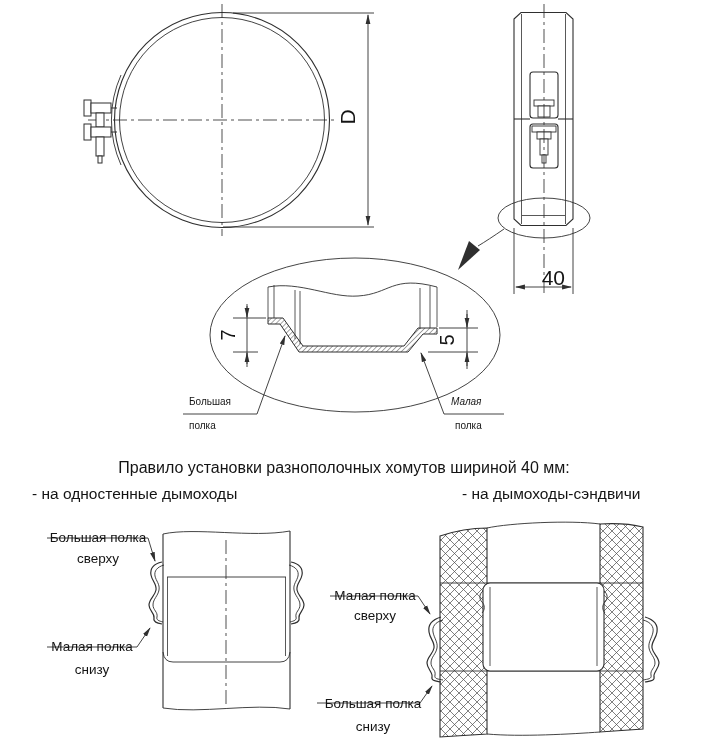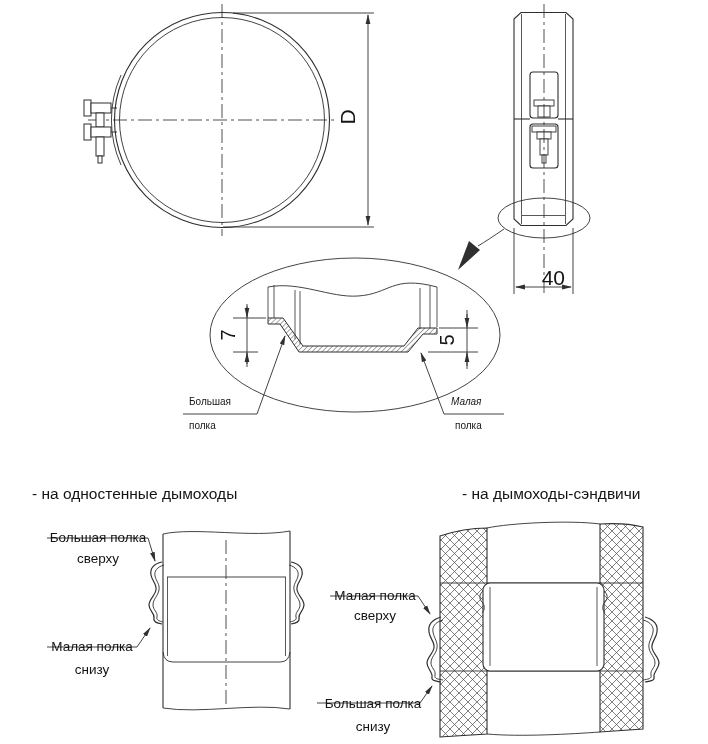--- a/index.html
+++ b/index.html
@@ -190,20 +190,21 @@
 <div class="txt rot dim" style="left:336px;top:106px;width:24px;height:22px;">D</div>
 <div class="txt dim" style="left:521px;top:266px;width:44px;text-align:right;">40</div>
 <div class="txt rot dim-small" style="left:216px;top:324px;width:24px;height:22px;">7</div>
 <div class="txt rot dim-small" style="left:435px;top:329px;width:24px;height:22px;">5</div>
 
 <div class="txt lbl" style="left:189px;top:396px;">Большая</div>
 <div class="txt lbl" style="left:189px;top:420px;">полка</div>
 <div class="txt lbl" style="left:451px;top:396px;font-style:italic;">Малая</div>
 <div class="txt lbl" style="left:455px;top:420px;">полка</div>
 
+<div class="txt title" style="left:64px;top:459px;width:560px;">Правило установки разнополочных хомутов шириной 40 мм:</div>
 <div class="txt heading" style="left:462px;top:485px;">- на дымоходы-сэндвичи</div>
 <div class="txt heading" style="left:32px;top:485px;">- на одностенные дымоходы</div>
 
 <div class="txt lbl-s" style="left:46px;top:520px;width:104px;">Большая полка</div>
 <div class="txt lbl-s" style="left:46px;top:541px;width:104px;">сверху</div>
 <div class="txt lbl-s" style="left:44px;top:629px;width:96px;">Малая полка</div>
 <div class="txt lbl-s" style="left:44px;top:652px;width:96px;">снизу</div>
 
 <div class="txt lbl-s" style="left:330px;top:578px;width:90px;">Малая полка</div>
 <div class="txt lbl-s" style="left:330px;top:598px;width:90px;">сверху</div>

